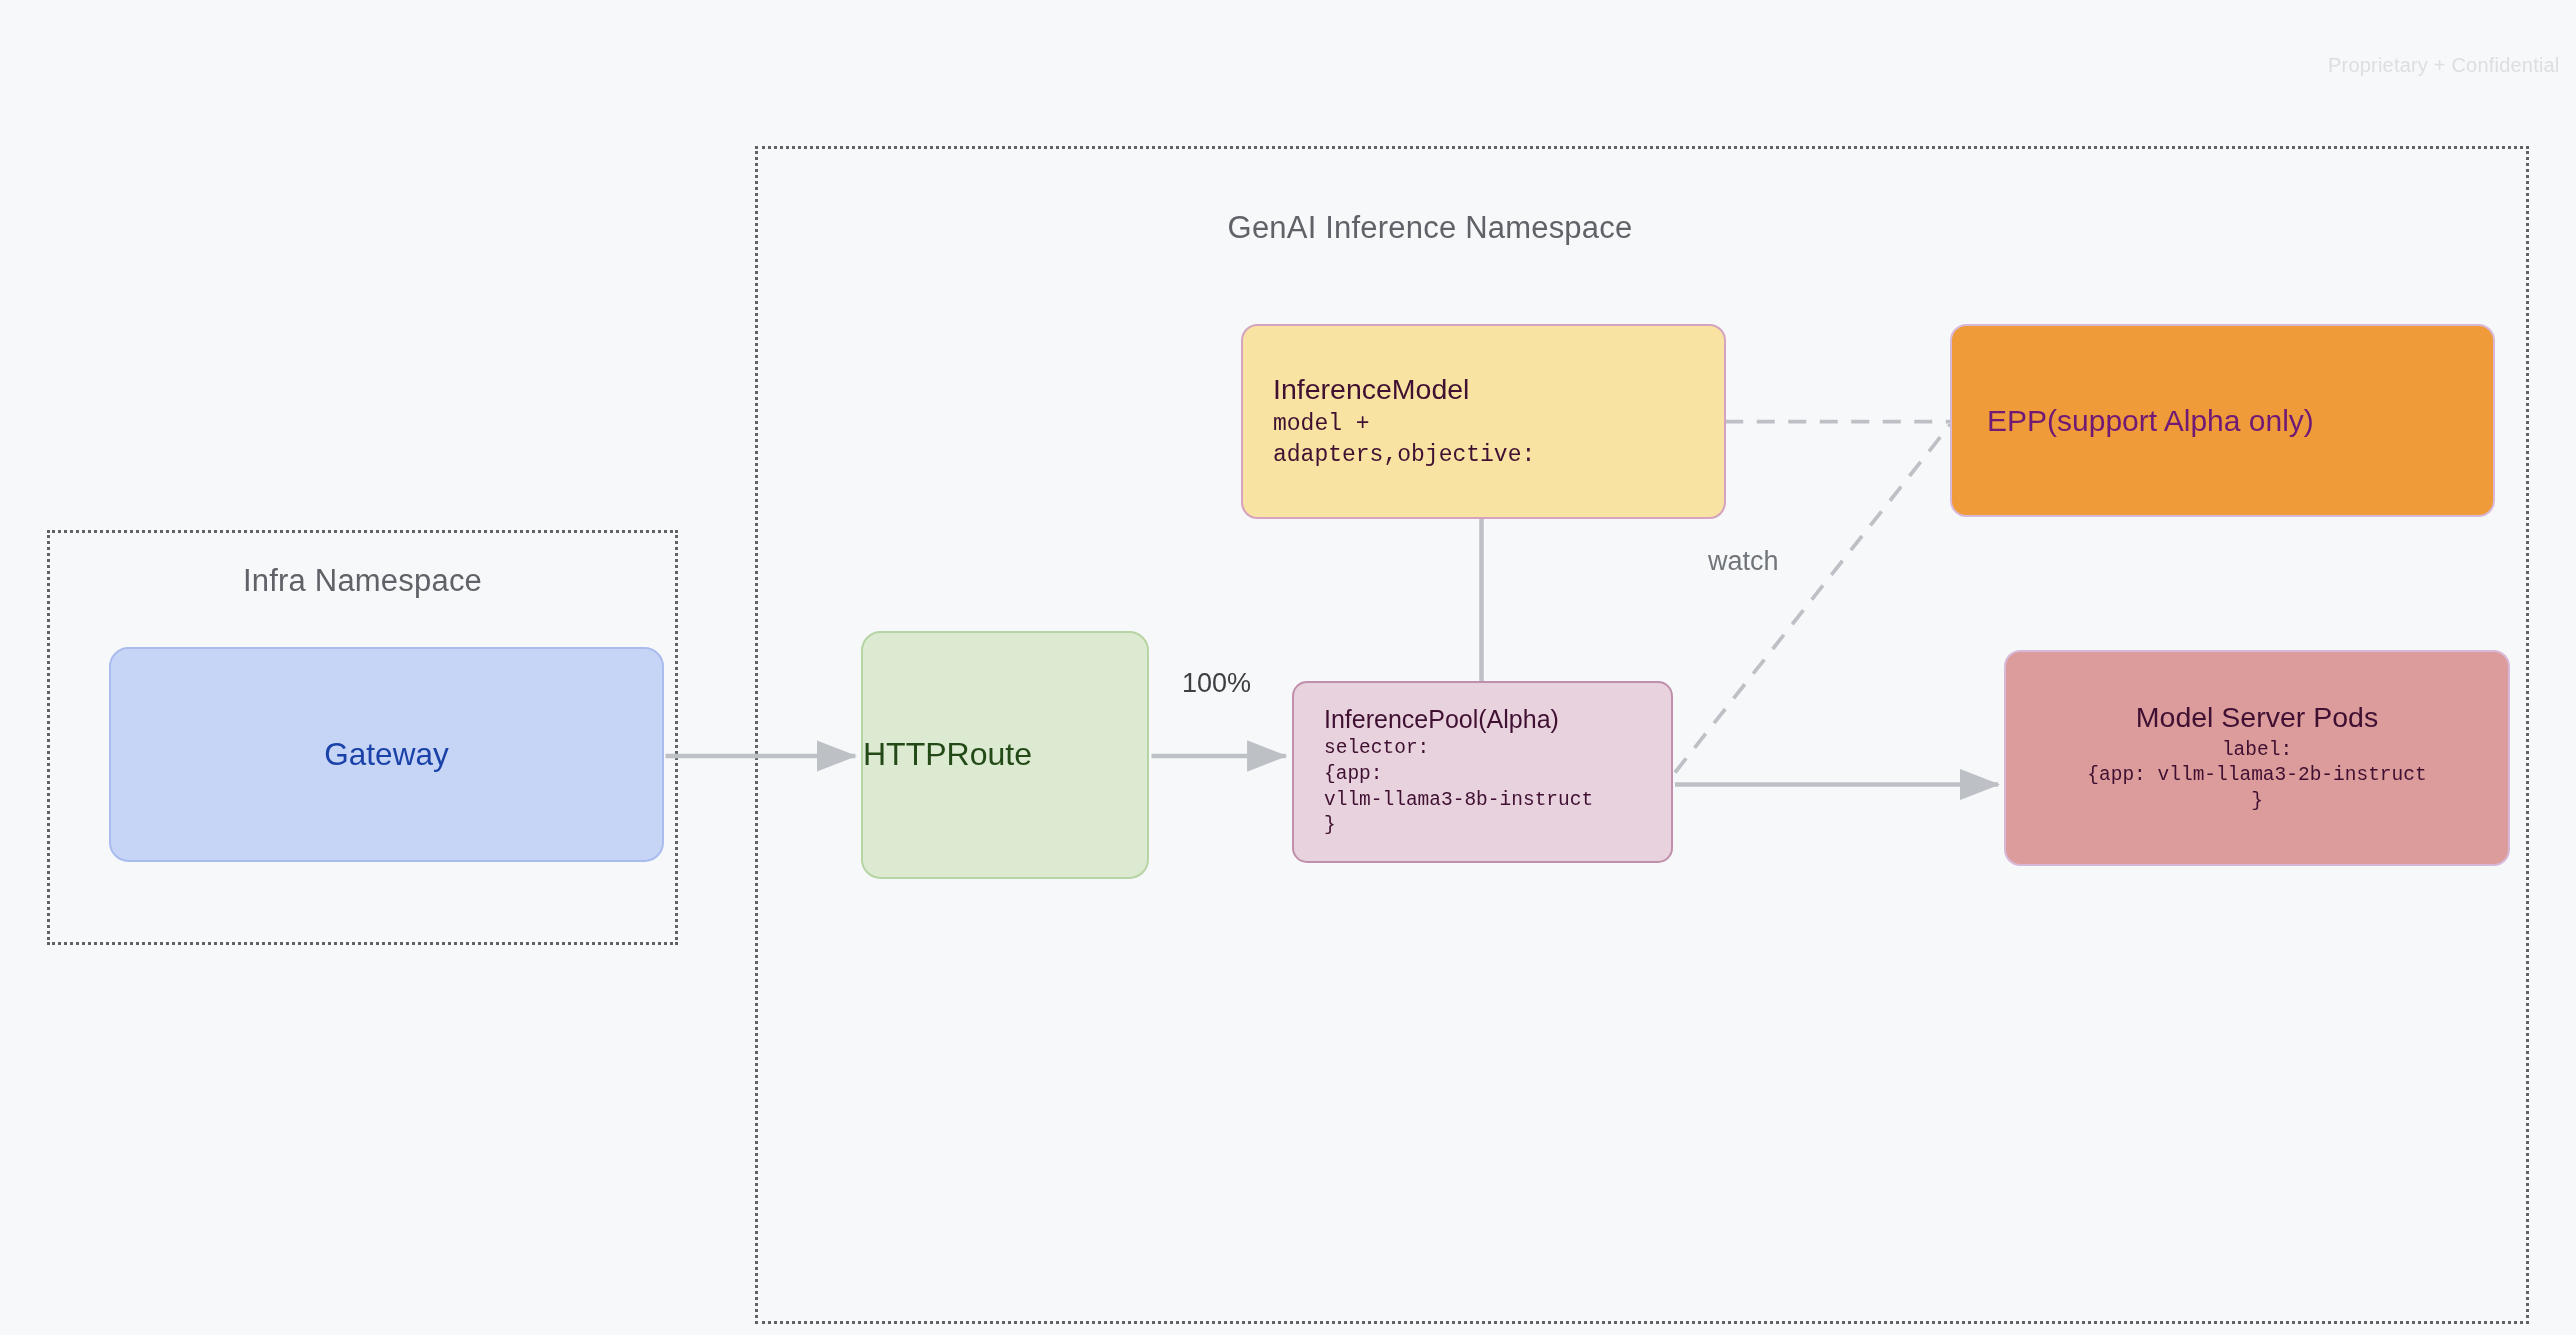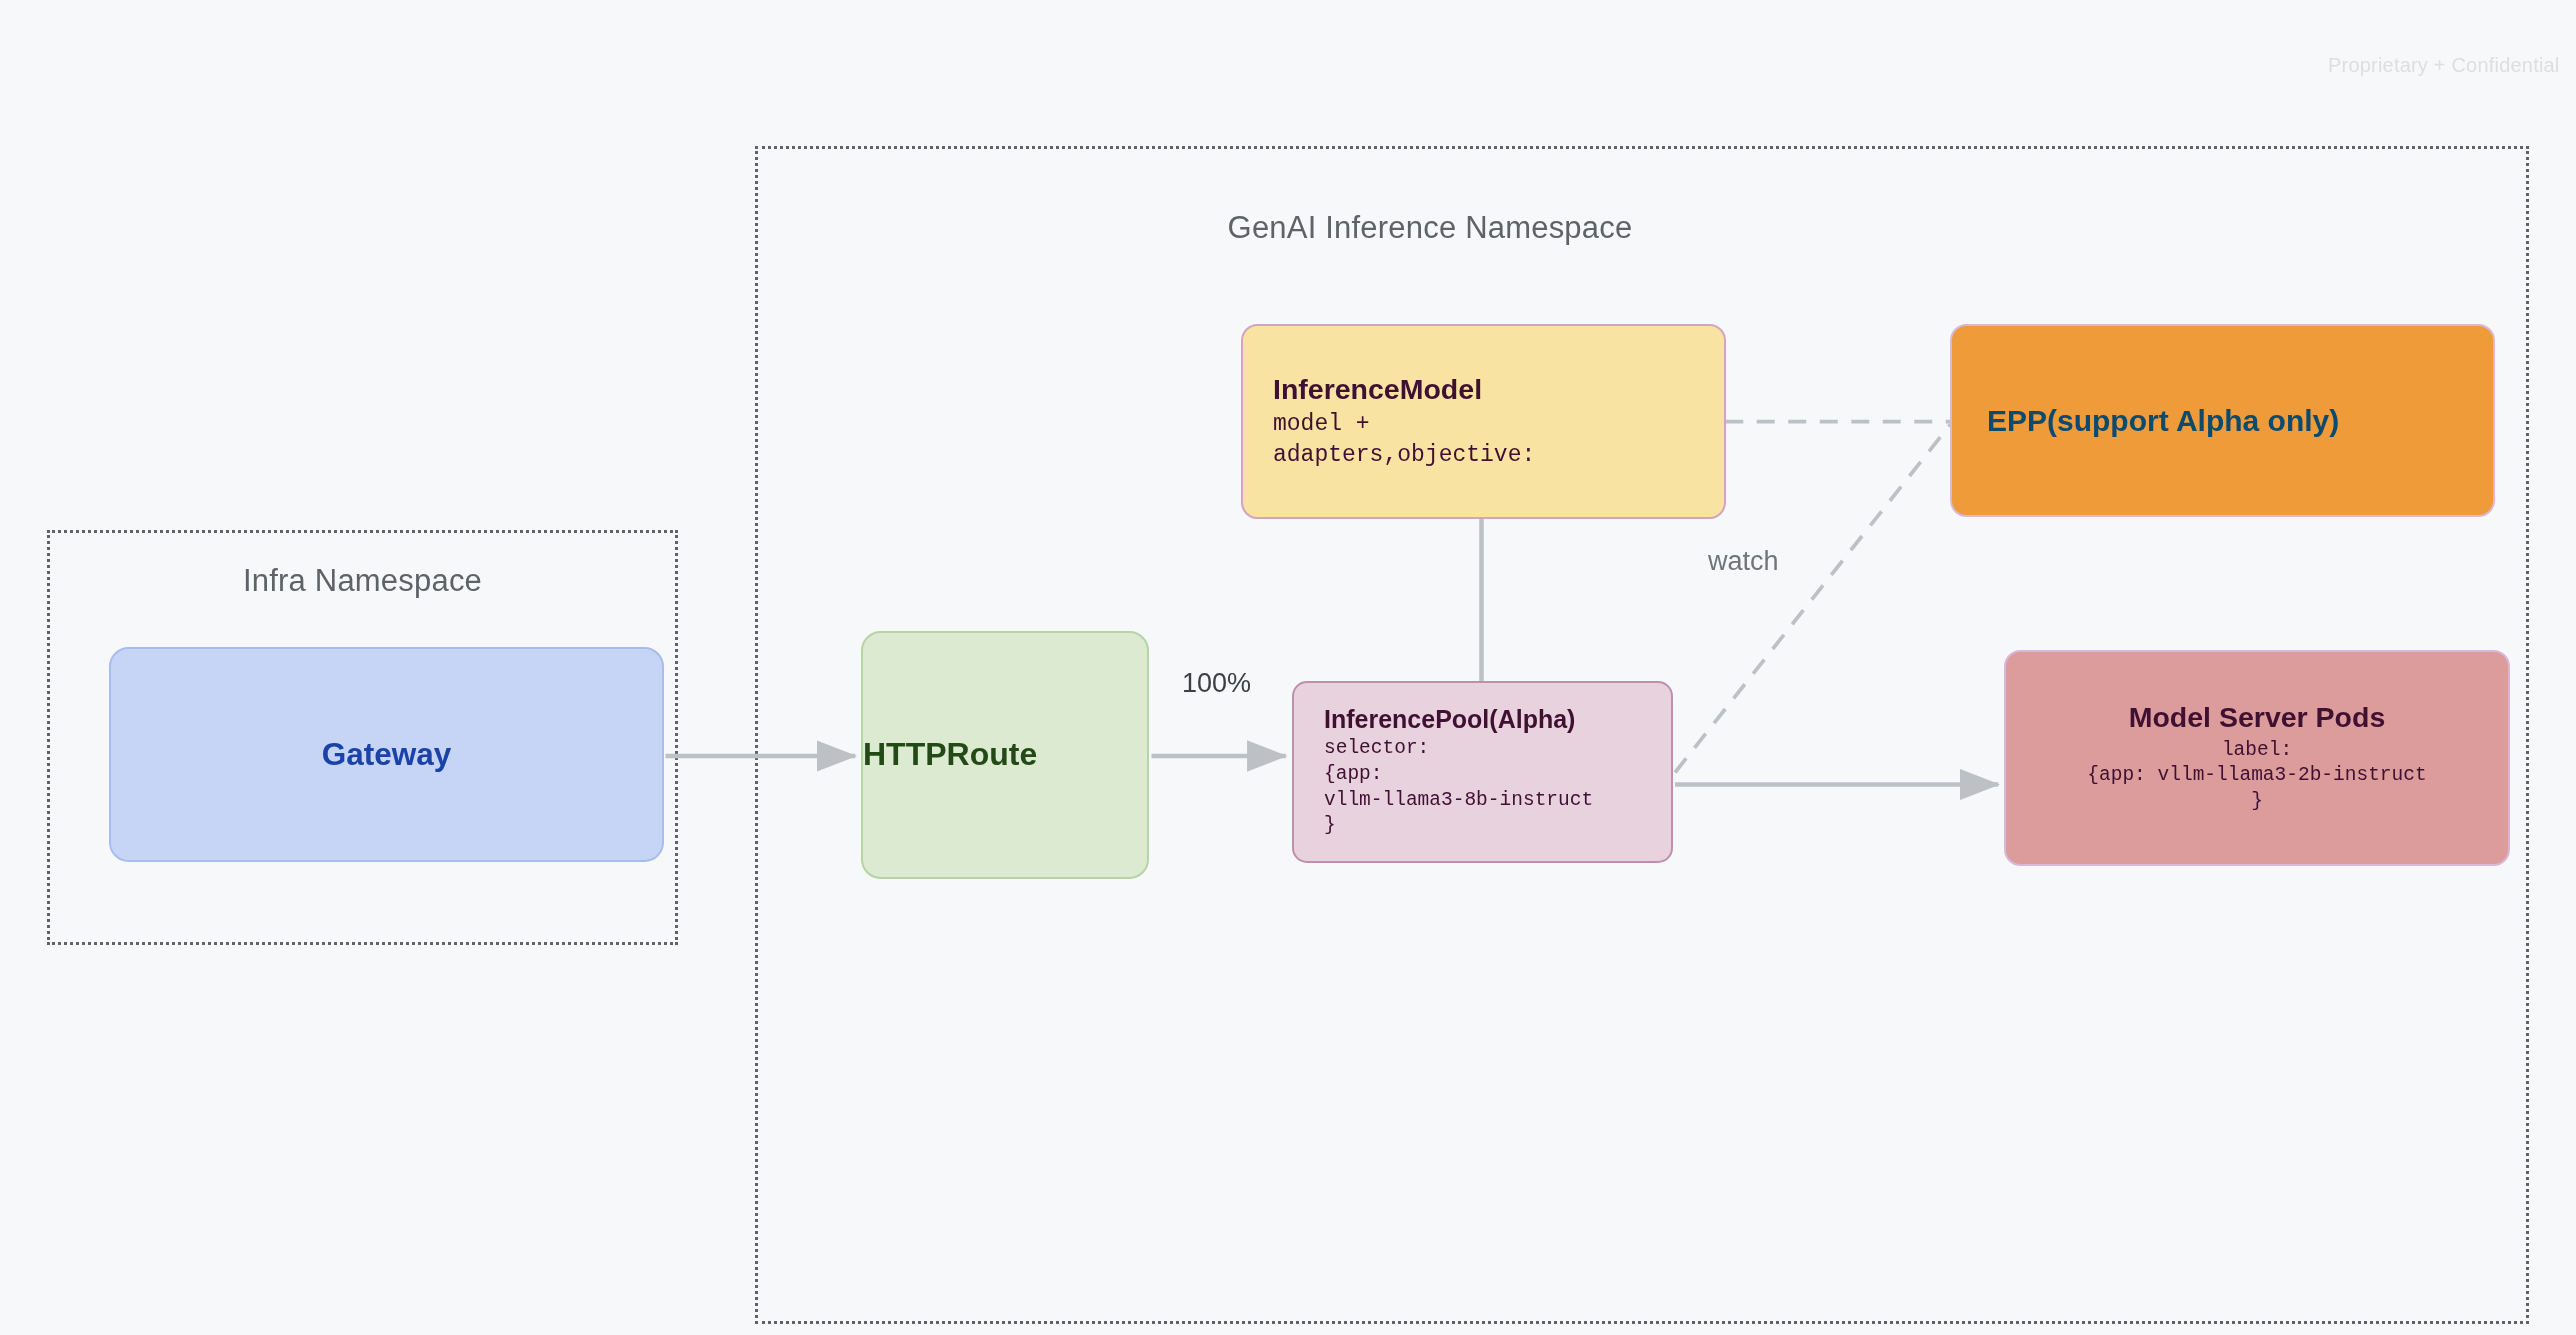--- a/index.html
+++ b/index.html
@@ -82,21 +82,21 @@
   }
   .node-inner {
     width: 100%;
     height: 100%;
     box-sizing: border-box;
     display: flex;
     flex-direction: column;
     justify-content: center;
   }
   .node-title {
-    font-weight: bold;
+    font-weight: normal;
     line-height: 1.18;
     white-space: nowrap;
   }
   .node-body {
     font-family: Liberation Mono, monospace;
     line-height: 1.32;
     white-space: pre;
   }
 
   
@@ -156,21 +156,21 @@
     left: 1950px;
     top: 324px;
     width: 545px;
     height: 193px;
     background: #ef9b39;
     border: 2.3px solid #d8b8d8;
   }
   #node-epp .node-inner { padding: 0 35px; justify-content: center; }
   #node-epp .node-title {
     font-size: 30px;
-    color: #0c4a6e;
+    color: #701a75;
   }
 
   
   #node-inferencepool {
     left: 1292px;
     top: 681px;
     width: 381px;
     height: 182px;
     background: #e8d2dd;
     border: 2.3px solid #c08fab;

